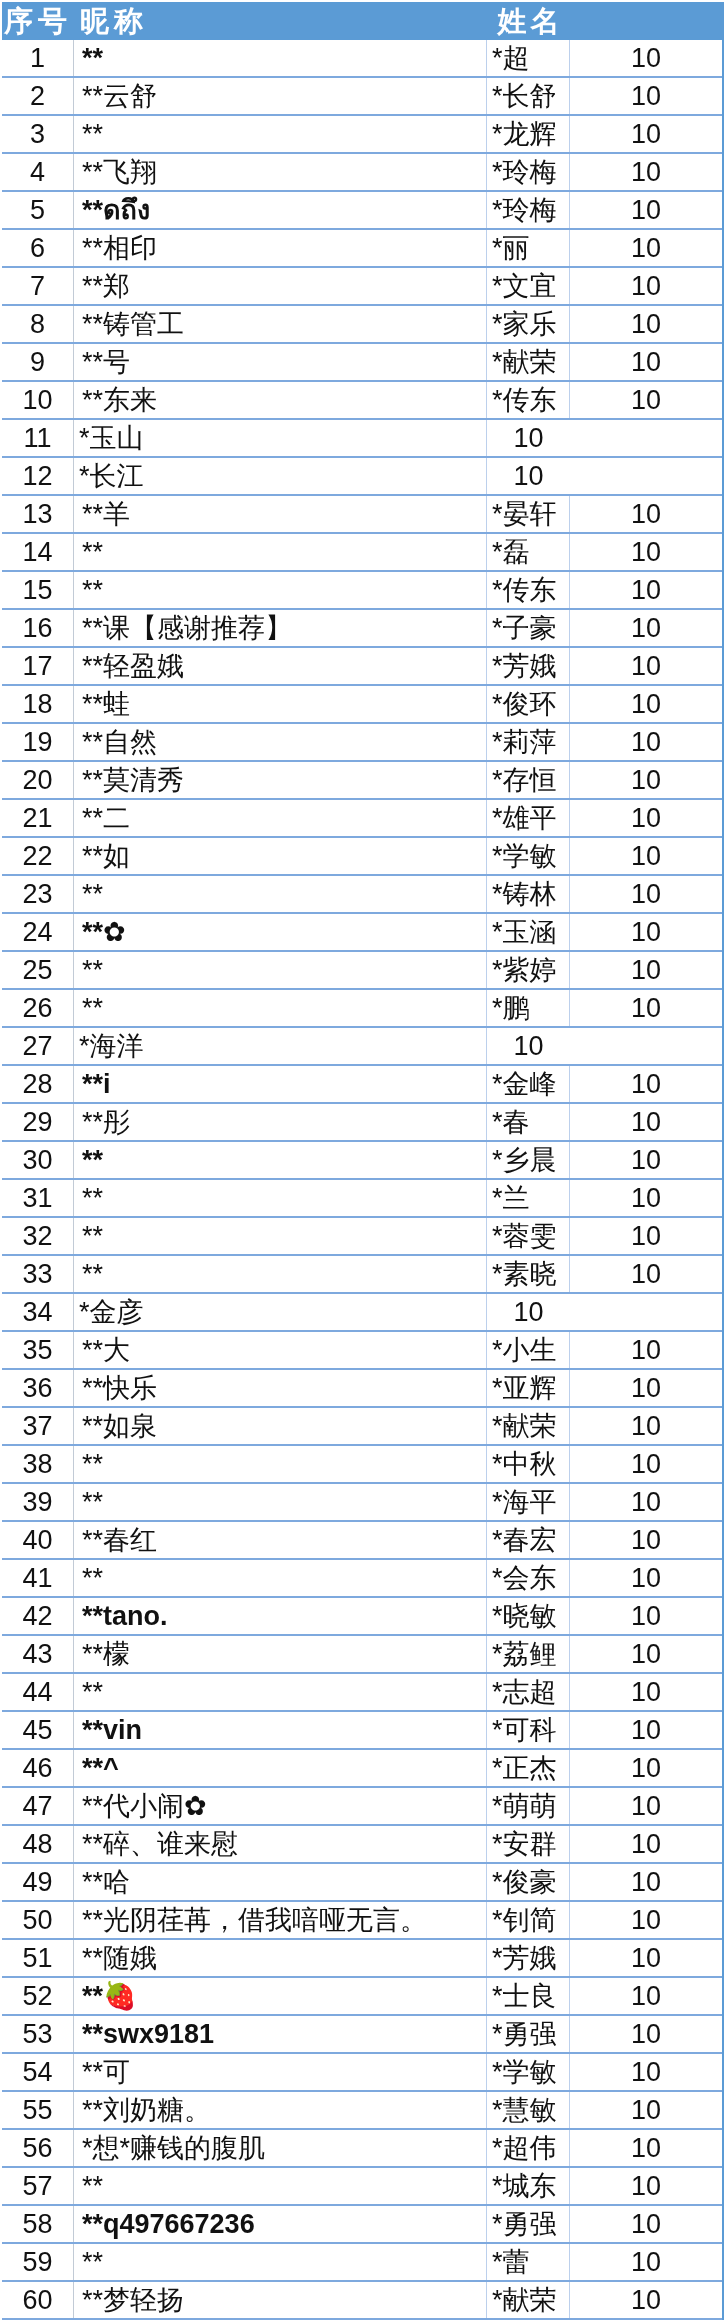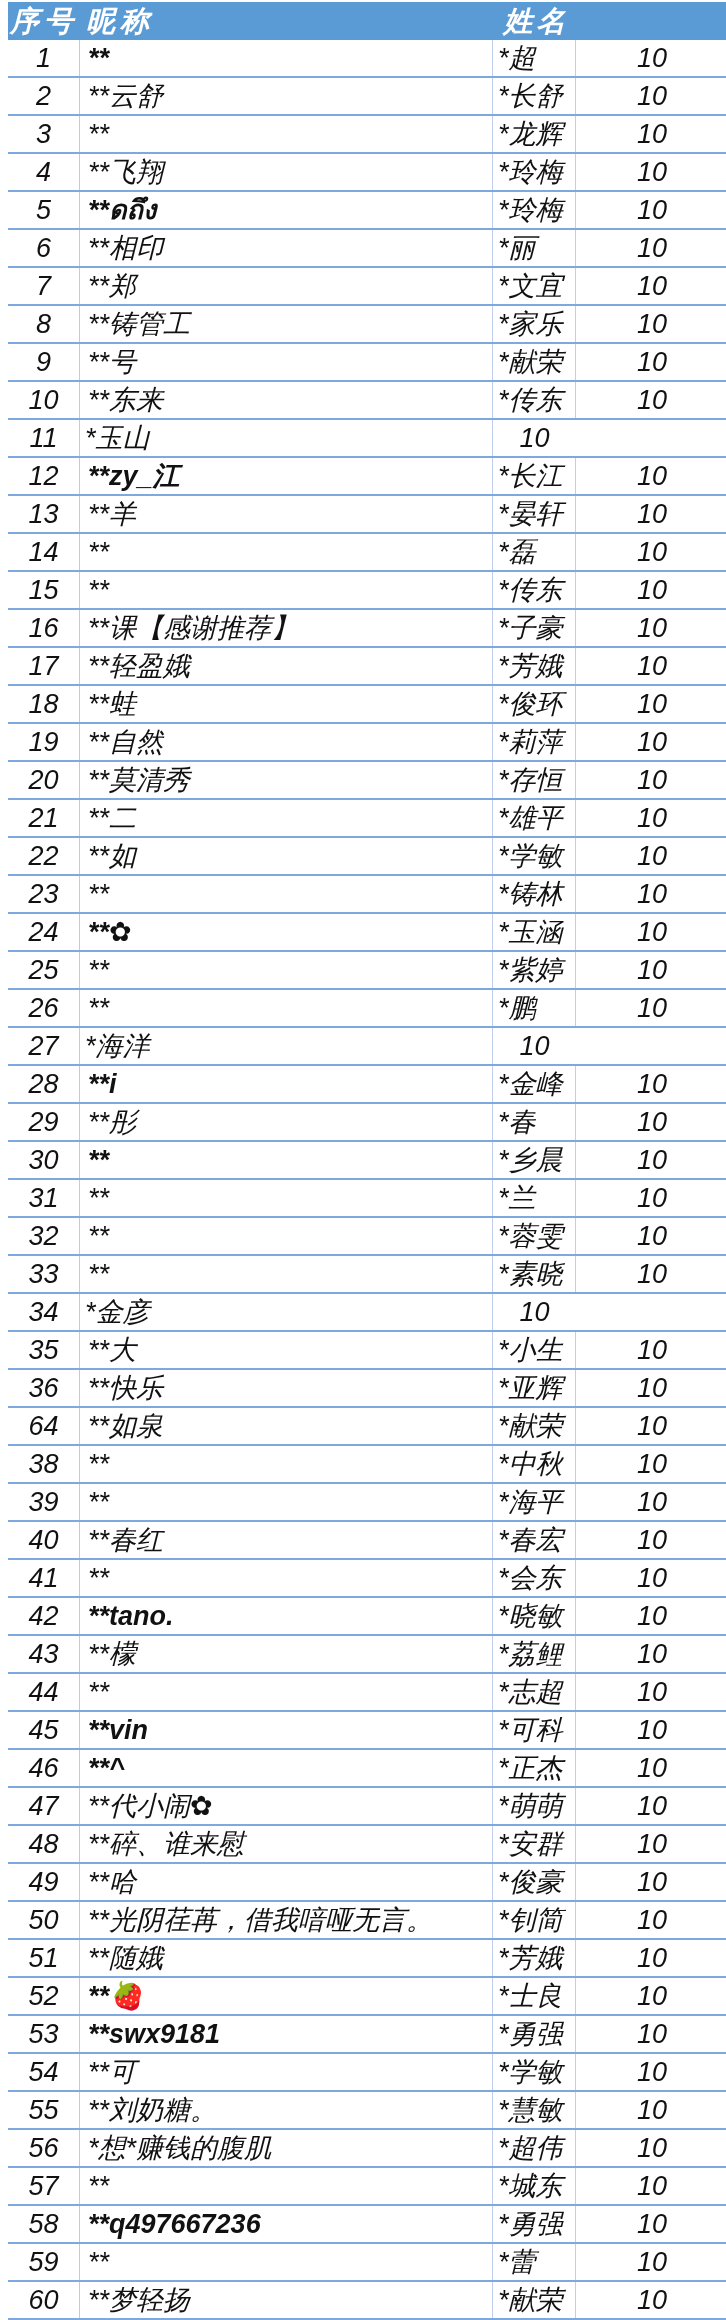--- a/index.html
+++ b/index.html
@@ -2,21 +2,21 @@
 <html style="--header-bg: #5B9BD5; --header-text: #FFFFFF; --row-line: #7EA9DE; --divider: #BCD0EC; --divider-gray: #C2CBD6; --right-border: #5B9BD5;"><head>
 <meta charset="utf-8">
 <style>
   html,body{margin:0;padding:0;background:#ffffff;}
   body{
     width:726px;height:2320px;
     font-family:"Liberation Sans","DejaVu Sans",sans-serif;
     color:#111;
     overflow:hidden;
   }
-  .page{padding-top:2px;padding-left:8px;font-style:italic;}
+  .page{padding-top:2px;padding-left:2px;}
   .table{
     width:722px;
     border-right:2px solid var(--right-border);
     box-sizing:border-box;
   }
   .thead{
     display:grid;
     grid-template-columns:72px 413px 83px auto;
     background:var(--header-bg);
     color:var(--header-text);
@@ -119,21 +119,20 @@
           <div class="cell c-name">*传东</div>
           <div class="cell c-amt">10</div>
         </div>
         <div class="row bold">
           <div class="cell c-index">11</div>
           <div class="cell c-name">*玉山</div>
           <div class="cell c-amt">10</div>
         </div>
         <div class="row bold">
           <div class="cell c-index">12</div>
-          <div class="cell c-nick">**zy_江</div>
           <div class="cell c-name">*长江</div>
           <div class="cell c-amt">10</div>
         </div>
         <div class="row">
           <div class="cell c-index">13</div>
           <div class="cell c-nick">**羊</div>
           <div class="cell c-name">*晏轩</div>
           <div class="cell c-amt">10</div>
         </div>
         <div class="row">
@@ -266,21 +265,21 @@
           <div class="cell c-name">*小生</div>
           <div class="cell c-amt">10</div>
         </div>
         <div class="row">
           <div class="cell c-index">36</div>
           <div class="cell c-nick">**快乐</div>
           <div class="cell c-name">*亚辉</div>
           <div class="cell c-amt">10</div>
         </div>
         <div class="row">
-          <div class="cell c-index">64</div>
+          <div class="cell c-index">37</div>
           <div class="cell c-nick">**如泉</div>
           <div class="cell c-name">*献荣</div>
           <div class="cell c-amt">10</div>
         </div>
         <div class="row">
           <div class="cell c-index">38</div>
           <div class="cell c-nick">**</div>
           <div class="cell c-name">*中秋</div>
           <div class="cell c-amt">10</div>
         </div>

